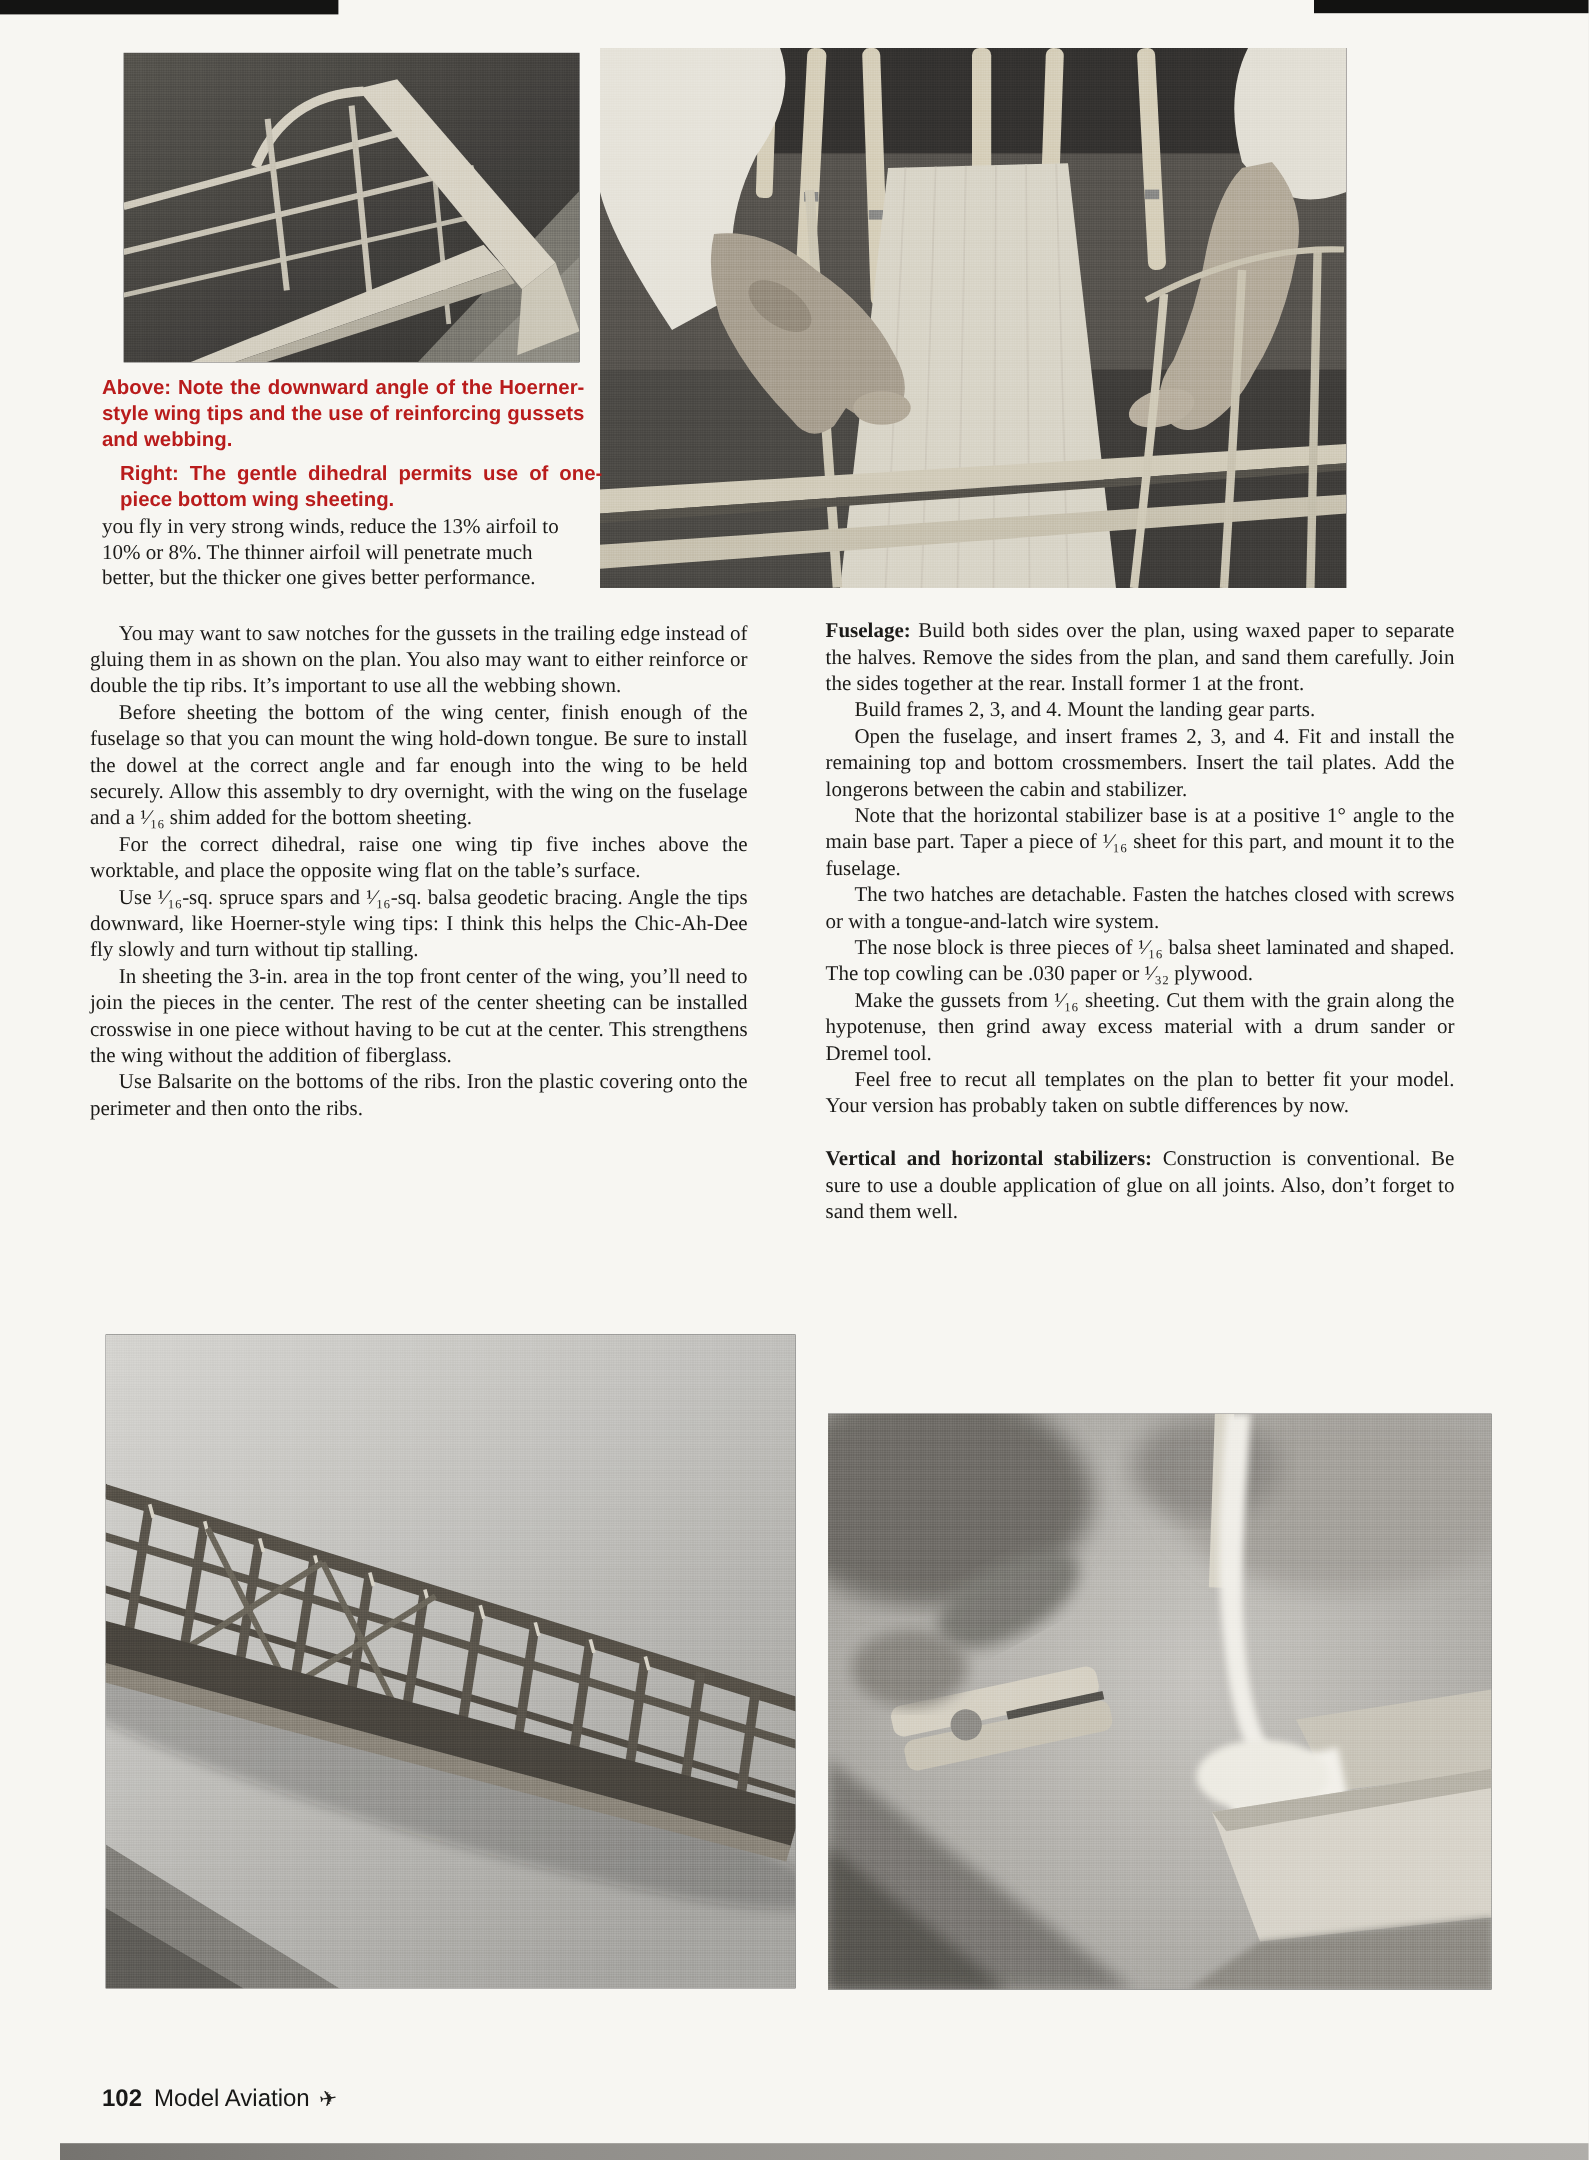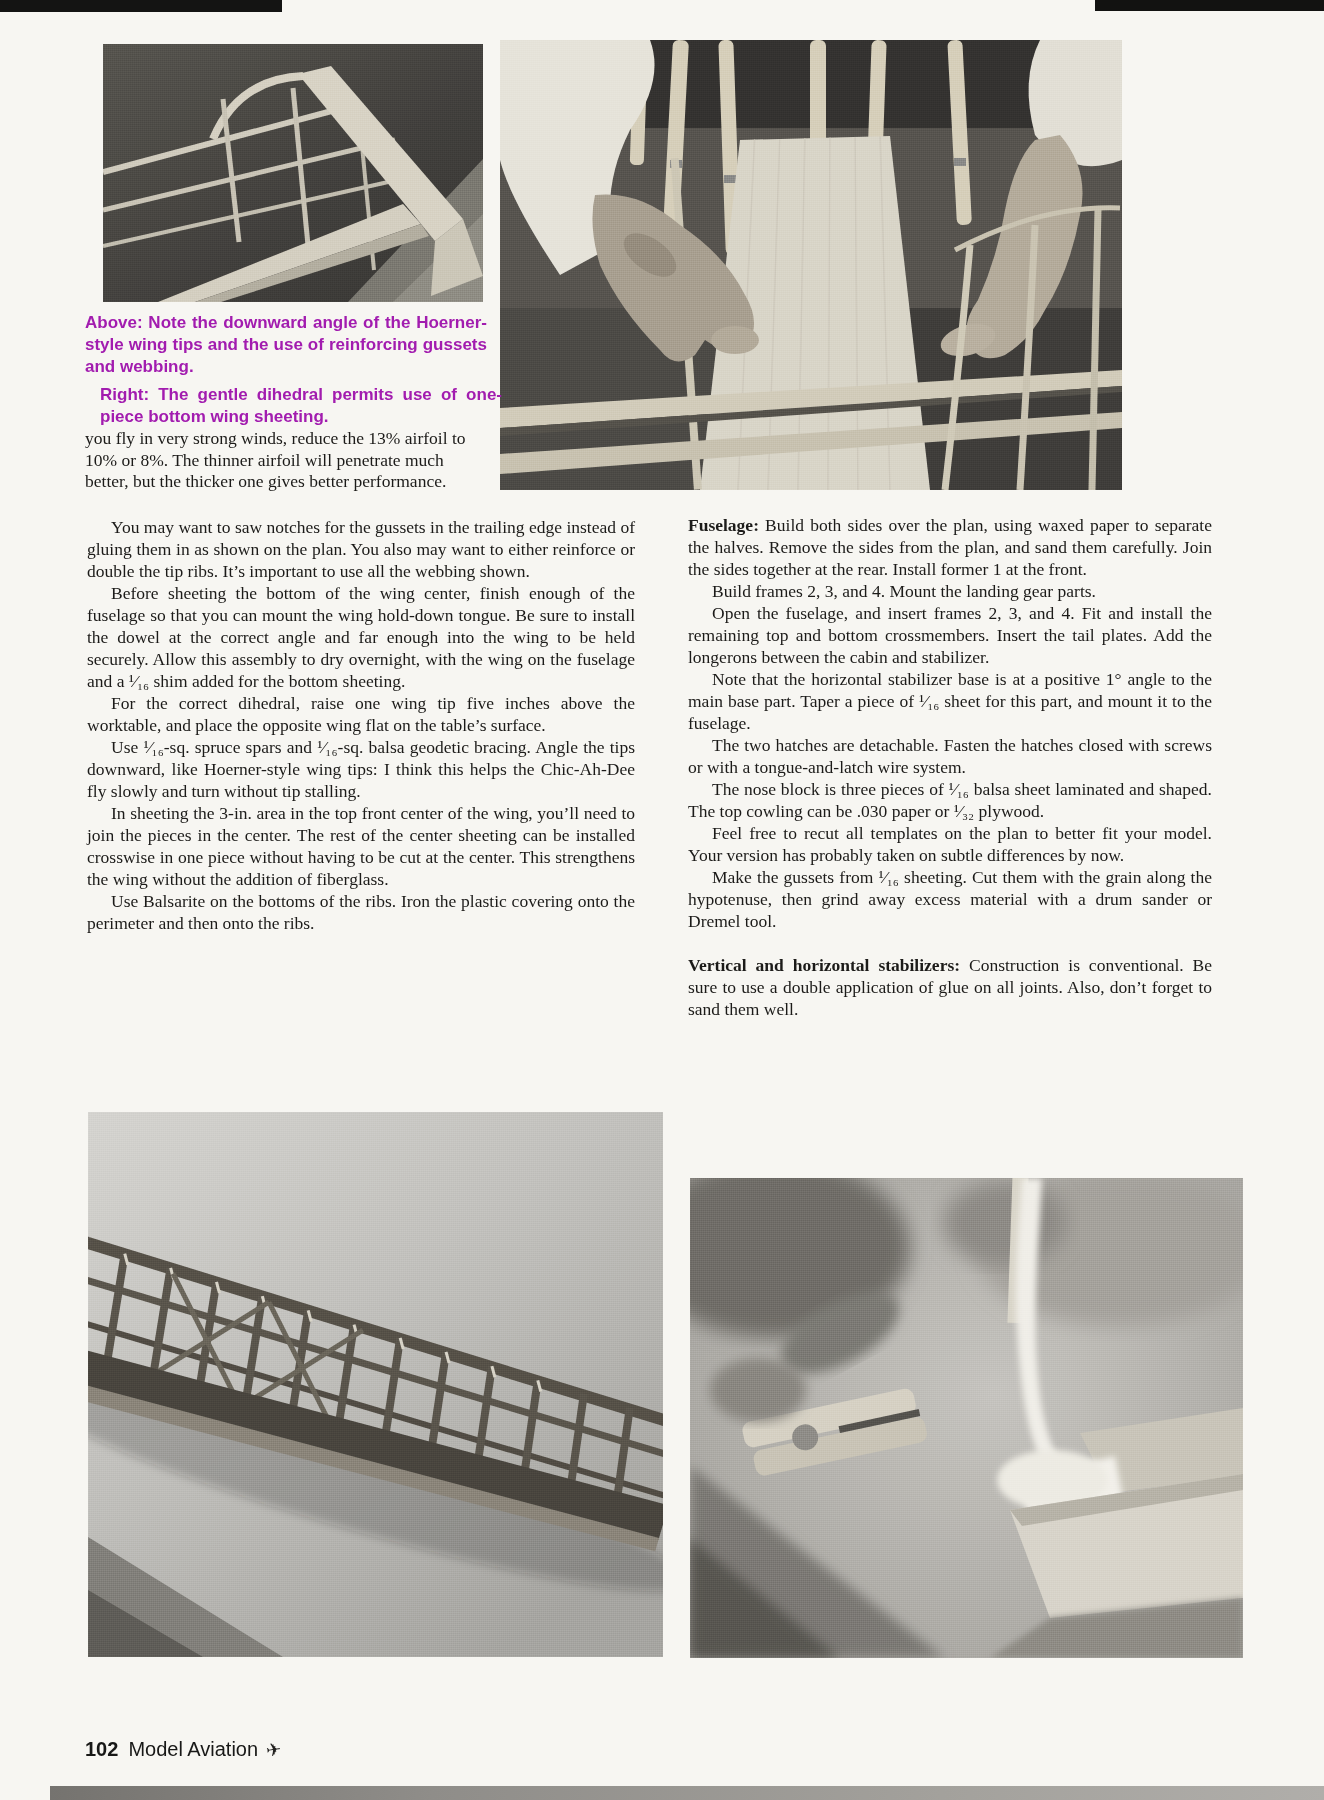--- a/index.html
+++ b/index.html
@@ -24,31 +24,31 @@
       repeating-linear-gradient(90deg,rgba(255,255,255,.03) 0 1px,rgba(0,0,0,.03) 1px 2px);
     mix-blend-mode:overlay;
   }
   .photo1{left:103px;top:44px;width:380px;height:258px;}
   .photo2{left:500px;top:40px;width:622px;height:450px;}
   .photo3{left:88px;top:1112px;width:575px;height:545px;}
   .photo4{left:690px;top:1178px;width:553px;height:480px;}
   
   .caption{
     position:absolute;font-family:"Liberation Sans",sans-serif;
-    font-weight:bold;font-size:17px;line-height:22px;color:#a21caf;
+    font-weight:bold;font-size:17px;line-height:22px;color:#b91c1c;
     text-align:justify;
   }
   .cap-above{left:85px;top:312px;width:402px;}
   .cap-right{left:100px;top:384px;width:402px;}
   .cap-bottom{left:85px;top:1672px;width:1157px;line-height:21.5px;}
   
   .bodytext{position:absolute;font-size:17.5px;line-height:21.5px;}
   .intro{left:85px;top:428px;width:406px;text-align:left;}
   .col{position:absolute;font-size:17.5px;line-height:22px;}
-  .leftcol{left:87px;top:516px;width:548px;}
+  .leftcol{left:75px;top:516px;width:548px;}
   .rightcol{left:688px;top:514px;width:524px;}
   .col p{margin:0;text-align:justify;}
   .col p.ind{text-indent:24px;}
   .col p.gap{margin-top:22px;}
   .col b{font-weight:bold;}
   
   .footer{
     position:absolute;left:85px;top:1738px;
     font-family:"Liberation Sans",sans-serif;font-size:20px;color:#181817;
   }
@@ -168,22 +168,22 @@
     <p class="ind"><span>Use Balsarite on the bottoms of the ribs. Iron the plastic covering onto the perimeter and then onto the ribs.</span></p>
   </div>
 
   <div class="col rightcol">
     <p><b>Fuselage:</b><span> Build both sides over the plan, using waxed paper to separate the halves. Remove the sides from the plan, and sand them carefully. Join the sides together at the rear. Install former 1 at the front.</span></p>
     <p class="ind"><span>Build frames 2, 3, and 4. Mount the landing gear parts.</span></p>
     <p class="ind"><span>Open the fuselage, and insert frames 2, 3, and 4. Fit and install the remaining top and bottom crossmembers. Insert the tail plates. Add the longerons between the cabin and stabilizer.</span></p>
     <p class="ind"><span>Note that the horizontal stabilizer base is at a positive 1° angle to the main base part. Taper a piece of ¹⁄₁₆ sheet for this part, and mount it to the fuselage.</span></p>
     <p class="ind"><span>The two hatches are detachable. Fasten the hatches closed with screws or with a tongue-and-latch wire system.</span></p>
     <p class="ind"><span>The nose block is three pieces of ¹⁄₁₆ balsa sheet laminated and shaped. The top cowling can be .030 paper or ¹⁄₃₂ plywood.</span></p>
+    <p class="ind"><span>Make the gussets from ¹⁄₁₆ sheeting. Cut them with the grain along the hypotenuse, then grind away excess material with a drum sander or Dremel tool.</span></p>
     <p class="ind"><span>Feel free to recut all templates on the plan to better fit your model. Your version has probably taken on subtle differences by now.</span></p>
-    <p class="ind"><span>Make the gussets from ¹⁄₁₆ sheeting. Cut them with the grain along the hypotenuse, then grind away excess material with a drum sander or Dremel tool.</span></p>
     <p class="gap"><b>Vertical and horizontal stabilizers:</b><span> Construction is conventional. Be sure to use a double application of glue on all joints. Also, don’t forget to sand them well.</span></p>
   </div>
 
   <div class="photo photo3">
     <svg width="575" height="545" viewBox="0 0 575 545">
       <defs>
         <linearGradient id="p3bg" x1="0" y1="0" x2="0.7" y2="1">
           <stop offset="0" stop-color="#d5d4d0"></stop>
             <stop offset="0.45" stop-color="#c2c1bd"></stop>
             <stop offset="1" stop-color="#a6a5a1"></stop>

